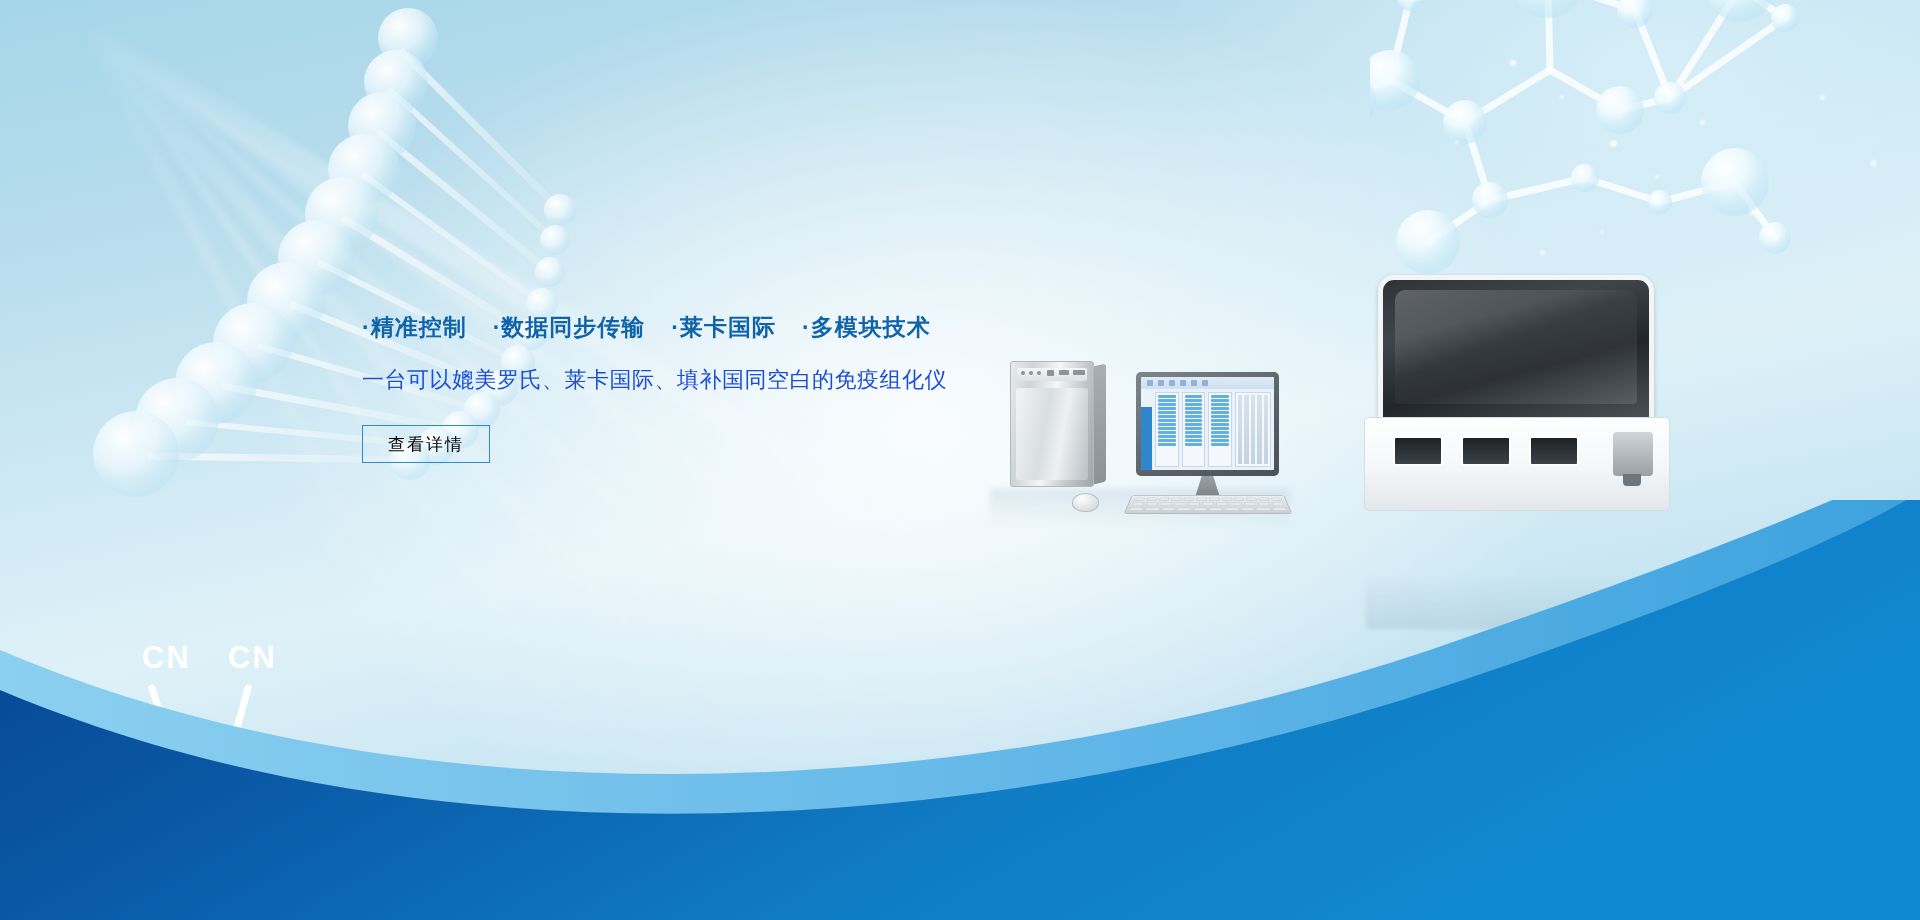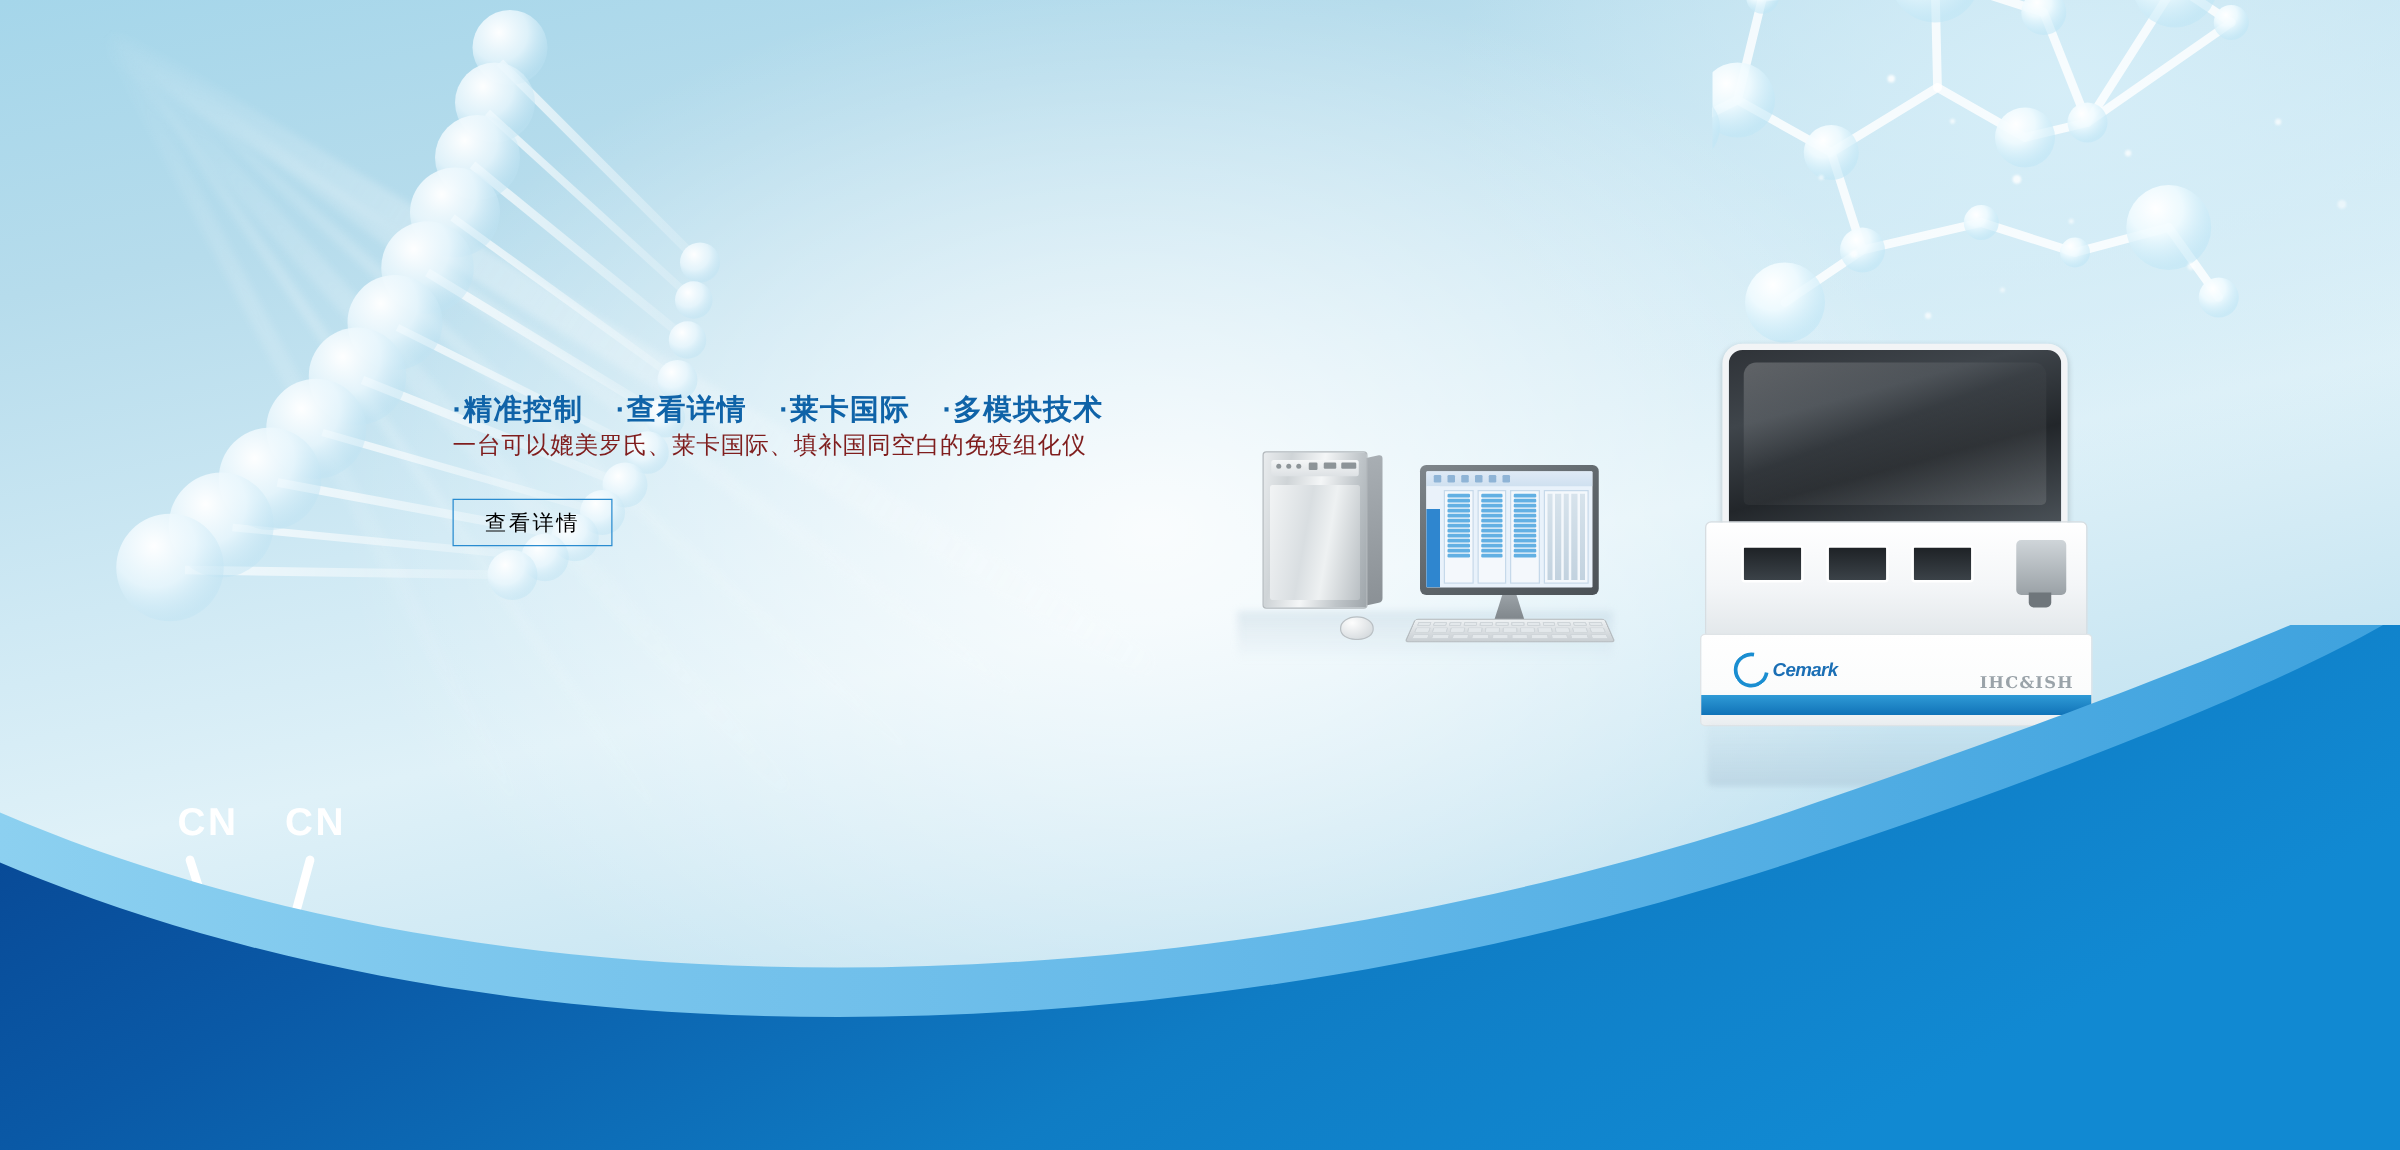--- a/index.html
+++ b/index.html
@@ -68,21 +68,21 @@
     text-shadow:0 2px 3px rgba(0,0,0,.18);
     white-space:nowrap;
   }
   .features{
     margin-top:22px;display:flex;align-items:center;
     color:#0f63a8;font-size:23px;font-weight:700;letter-spacing:1px;white-space:nowrap;
   }
   .features .feat{margin-right:26px;}
   .features .feat:last-child{margin-right:0;}
   .desc{
-    color:#7f1d1d;font-size:19px;letter-spacing:.5px;white-space:nowrap;
+    margin-top:22px;color:#1d4ed8;font-size:22px;letter-spacing:.5px;white-space:nowrap;
   }
   .cta{
     margin-top:30px;display:inline-flex;align-items:center;justify-content:center;
     width:128px;height:38px;box-sizing:border-box;
     border:1px solid #2a8cd0;background:transparent;
     color:#000000;font-size:17px;letter-spacing:2px;cursor:pointer;
   }
 
   
   .equipment{position:absolute;left:960px;top:275px;width:760px;height:370px;}
@@ -511,28 +511,20 @@
     <div class="analyzer">
       <div class="an-hood">
         <div class="an-glass"></div>
       </div>
       <div class="an-mid">
         <div class="an-bay" style="left:28px;"></div>
         <div class="an-bay" style="left:96px;"></div>
         <div class="an-bay" style="left:164px;"></div>
         <div class="an-scope"></div>
       </div>
-      <div class="an-base">
-        <div class="an-logo">
-          <span class="swirl"></span>
-          <span class="word">Cemark</span>
-        </div>
-        <div class="an-model">IHC&amp;ISH</div>
-        <div class="an-stripe"></div>
-      </div>
       <div class="an-reflection"></div>
     </div>
   </div>
 
   <div class="wave">
     <svg width="1920" height="420" viewBox="0 0 1920 420" preserveAspectRatio="none">
       <defs>
         <linearGradient id="wdark" x1="0" y1="0" x2="1" y2="0.4">
           <stop offset="0%" stop-color="#073f8c"></stop>
           <stop offset="35%" stop-color="#0a59a6"></stop>
@@ -547,21 +539,21 @@
       </defs>
       <path d="M0,150 C420,330 980,300 1430,150 C1640,78 1820,10 1920,-40 L1920,420 L0,420 Z" fill="url(#wlight)"></path>
       <path d="M0,190 C430,372 990,338 1445,186 C1655,116 1835,44 1920,-8 L1920,420 L0,420 Z" fill="url(#wdark)"></path>
     </svg>
   </div>
 
   <div class="copy">
 
     <div class="features">
       <span class="feat">·精准控制</span>
-      <span class="feat">·查看详情</span>
+      <span class="feat">·数据同步传输</span>
       <span class="feat">·莱卡国际</span>
       <span class="feat">·多模块技术</span>
     </div>
 
     <div class="desc">一台可以媲美罗氏、莱卡国际、填补国同空白的免疫组化仪</div>
 
     <div class="cta">查看详情</div>
   </div>
 
 </div>

